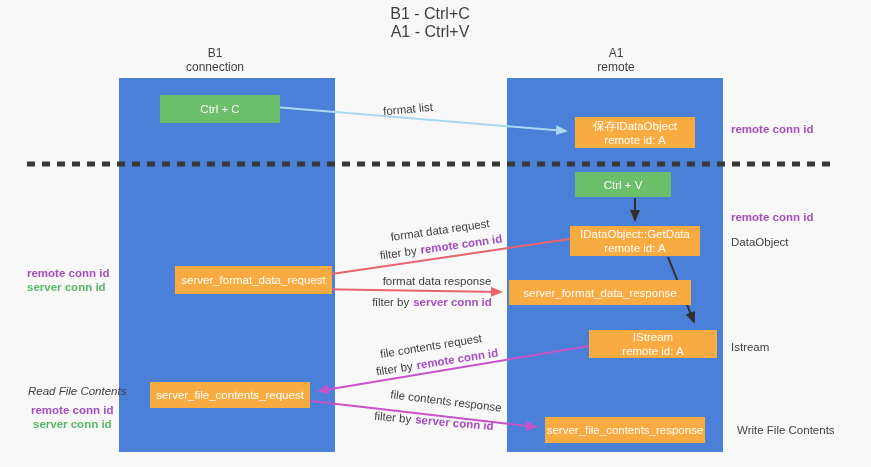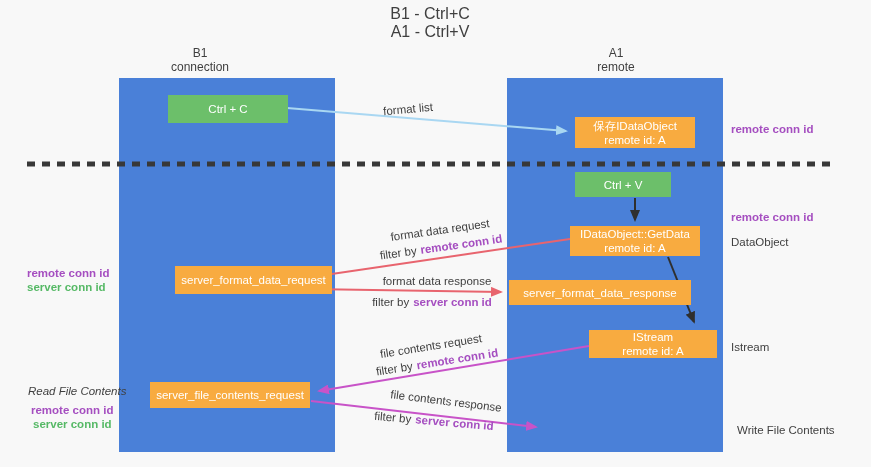--- a/index.html
+++ b/index.html
@@ -59,21 +59,21 @@
 </head>
 <body>
 
 <div class="stage">
 
   <div class="title">
     <div>B1 - Ctrl+C</div>
     <div>A1 - Ctrl+V</div>
   </div>
 
-  <div class="lane-header" style="left:130px;">
+  <div class="lane-header" style="left:145px;">
     <div>B1</div>
     <div>connection</div>
   </div>
   <div class="lane-header" style="left:546px;">
     <div>A1</div>
     <div>remote</div>
   </div>
 
   <div class="lane lane-left"></div>
   <div class="lane lane-right"></div>
@@ -96,21 +96,21 @@
     <line class="ln-dash" x1="27" y1="164" x2="833" y2="164" stroke-dasharray="8 7"></line>
     <line class="ln-blue" x1="275" y1="107" x2="566" y2="131" marker-end="url(#arrB)"></line>
     <line class="ln-black" x1="635" y1="198" x2="635" y2="220" marker-end="url(#arrK)"></line>
     <line class="ln-black" x1="668" y1="257" x2="694" y2="322" marker-end="url(#arrK)"></line>
     <line class="ln-red" x1="570" y1="239" x2="318" y2="276" marker-end="url(#arrR)"></line>
     <line class="ln-red" x1="309" y1="289" x2="501" y2="292" marker-end="url(#arrR)"></line>
     <line class="ln-magenta" x1="589" y1="346" x2="319" y2="391" marker-end="url(#arrM)"></line>
     <line class="ln-magenta" x1="311" y1="401" x2="536" y2="427" marker-end="url(#arrM)"></line>
   </svg>
 
-  <div class="box green" style="left:168px;top:95px;width:120px;height:28px;">
+  <div class="box green" style="left:160px;top:95px;width:120px;height:28px;">
     <div>Ctrl + C</div>
   </div>
 
   <div class="box orange" style="left:575px;top:117px;width:120px;height:31px;">
     <div>保存IDataObject</div>
     <div>remote id: A</div>
   </div>
 
   <div class="box green" style="left:575px;top:172px;width:96px;height:25px;">
     <div>Ctrl + V</div>
@@ -131,20 +131,23 @@
 
   <div class="box orange" style="left:589px;top:330px;width:128px;height:28px;">
     <div>IStream</div>
     <div>remote id: A</div>
   </div>
 
   <div class="box orange" style="left:150px;top:382px;width:160px;height:26px;">
     <div>server_file_contents_request</div>
   </div>
 
+  <div class="box orange" style="left:545px;top:417px;width:160px;height:26px;">
+    <div>server_file_contents_response</div>
+  </div>
 
   <div class="flow-label" style="left:408px;top:109px;transform:translate(-50%,-50%) rotate(-5deg);">format list</div>
 
   <div class="flow-label" style="left:440px;top:230px;transform:translate(-50%,-50%) rotate(-8deg);">format data request</div>
   <div class="flow-label" style="left:441px;top:247px;transform:translate(-50%,-50%) rotate(-8deg);">
     <span>filter by</span><span class="key">remote conn id</span>
   </div>
 
   <div class="flow-label" style="left:437px;top:281px;transform:translate(-50%,-50%);">format data response</div>
   <div class="flow-label" style="left:432px;top:302px;transform:translate(-50%,-50%);">

